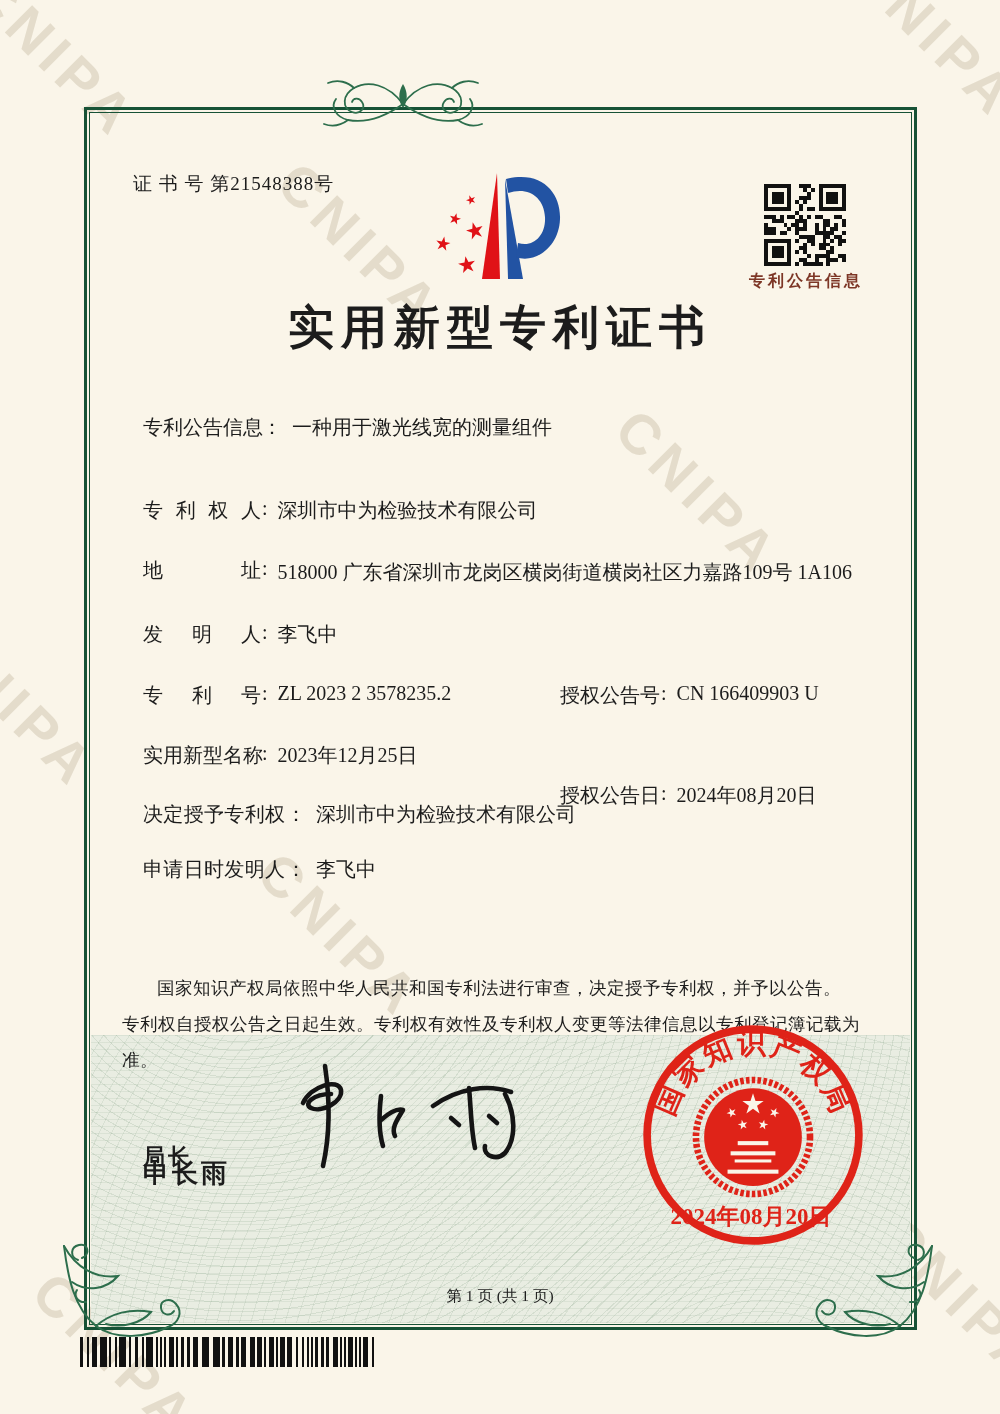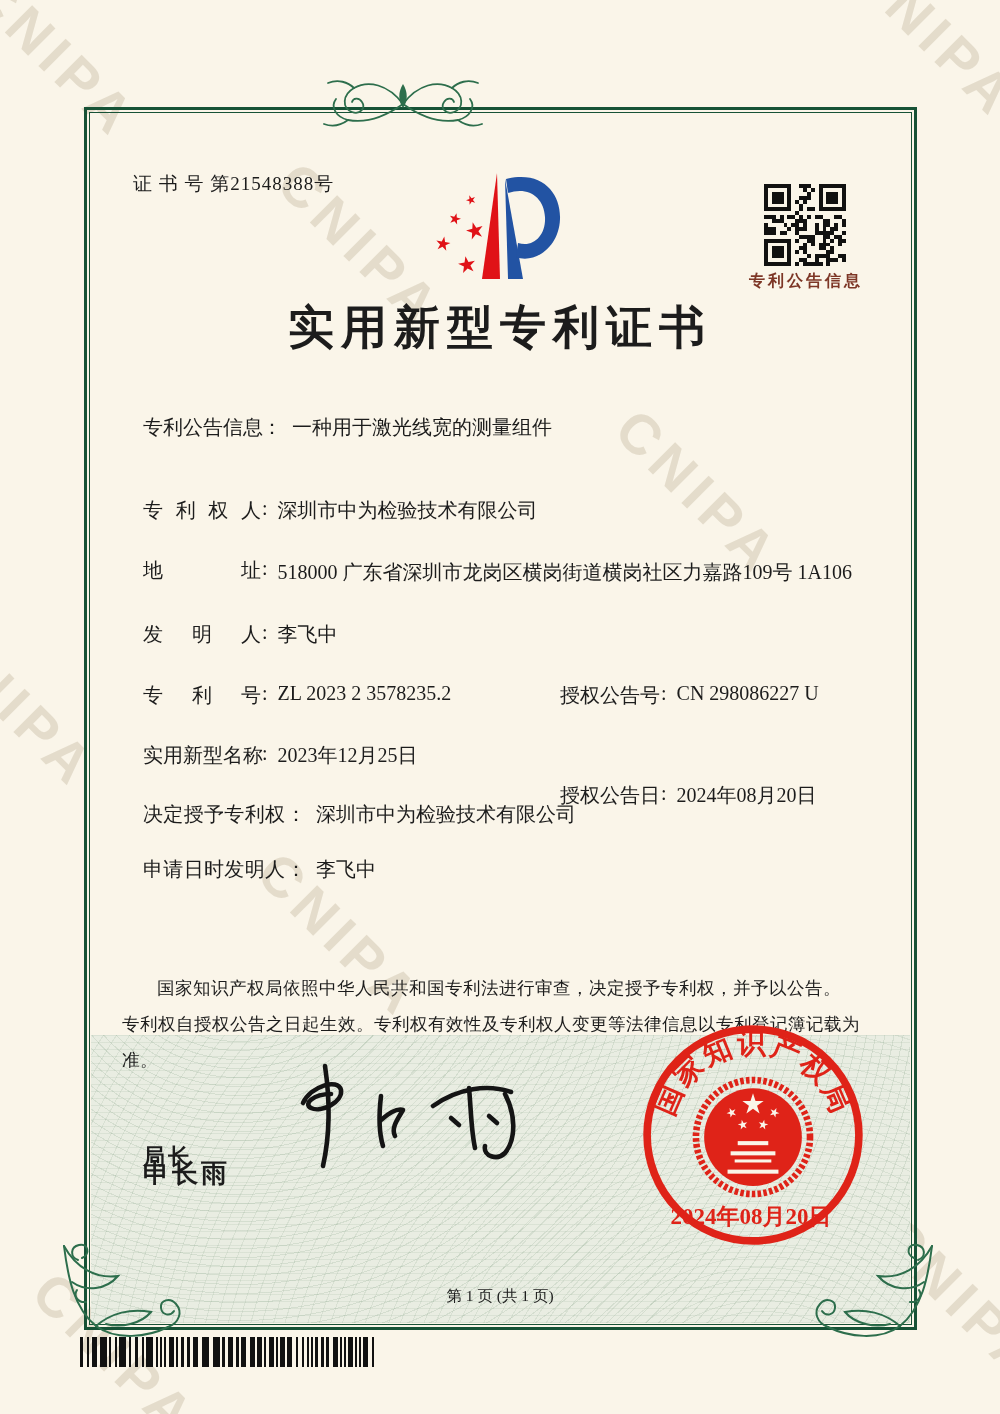--- a/index.html
+++ b/index.html
@@ -305,21 +305,21 @@
 
     <div class="row r-inventor">
       <span class="lab">发明人</span><span class="colon">:</span><span class="val">李飞中</span>
     </div>
 
     <div class="row r-patno">
       <span class="lab">专利号</span><span class="colon">:</span><span class="val">ZL 2023 2 3578235.2</span>
     </div>
 
     <div class="row plain r-grantno">
-      <span class="lab">授权公告号</span><span class="colon">:</span><span class="val">CN 298086227 U</span>
+      <span class="lab">授权公告号</span><span class="colon">:</span><span class="val">CN 166409903 U</span>
     </div>
 
     <div class="row r-filing">
       <span class="lab">实用新型名称</span><span class="colon">:</span><span class="val">2023年12月25日</span>
     </div>
 
     <div class="row plain r-grantdate">
       <span class="lab">授权公告日</span><span class="colon">:</span><span class="val">2024年08月20日</span>
     </div>
 

